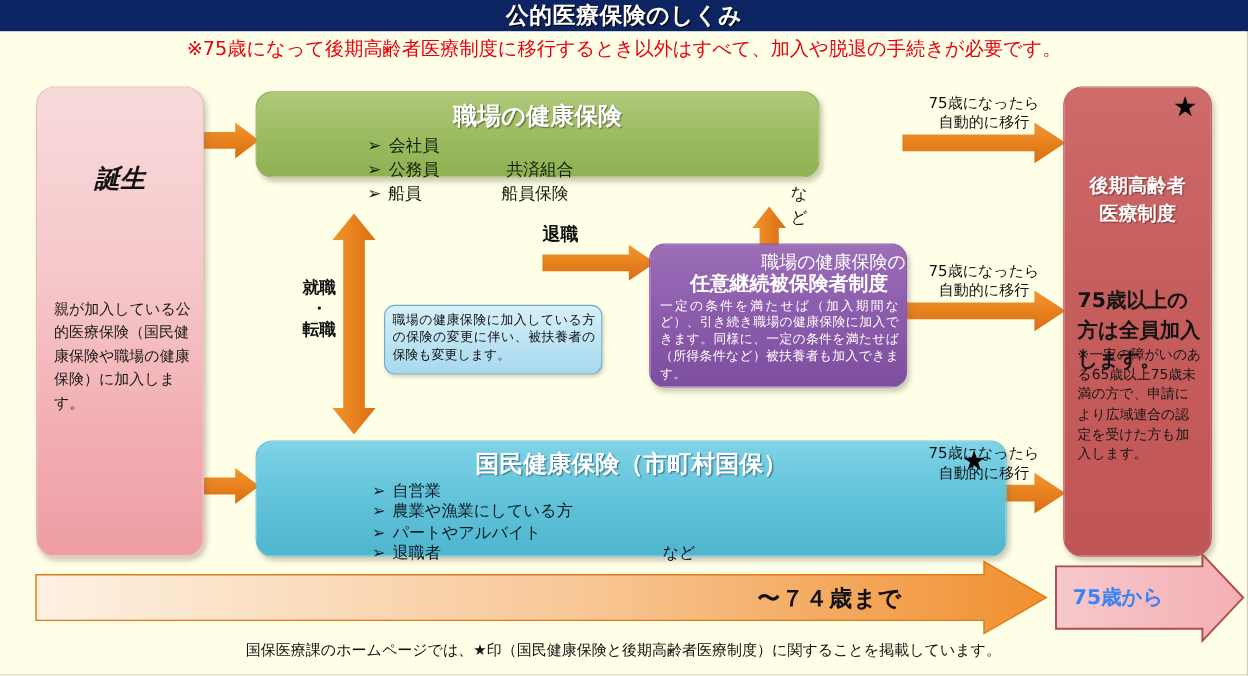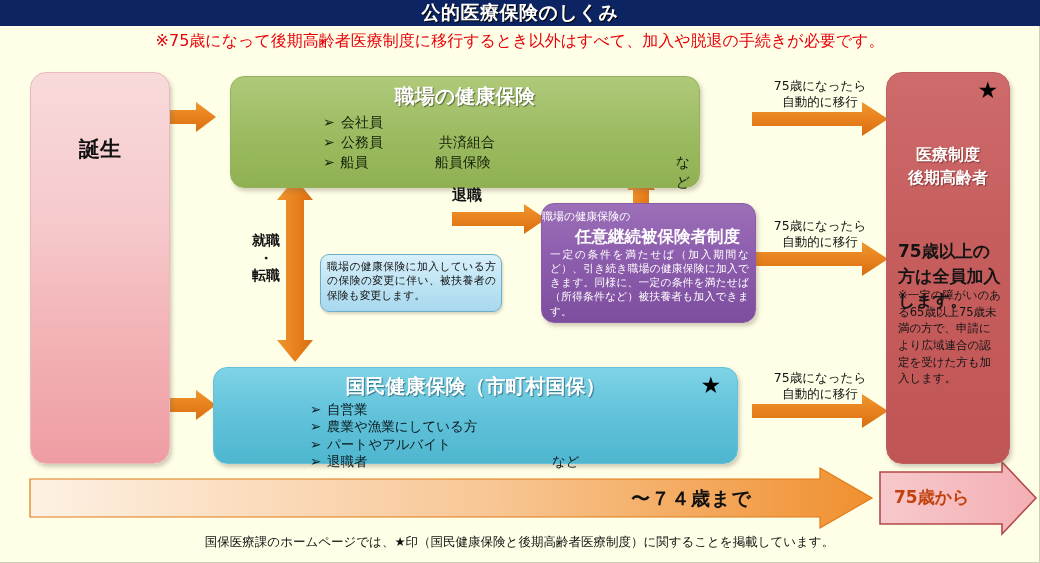--- a/index.html
+++ b/index.html
@@ -25,50 +25,50 @@
 
   
   .box{position:absolute;border-radius:14px;box-sizing:border-box;
     box-shadow:2px 3px 4px rgba(120,110,90,.35);}
 
   
   .box-birth{left:30px;top:72px;width:140px;height:392px;border-radius:16px;
     background:linear-gradient(180deg,#F8DADB 0%,#F6C9CB 38%,#F2AFB3 72%,#EE9DA3 100%);
     border:1px solid #E9B9BC;}
   .birth-title{position:absolute;left:0;right:0;top:62px;text-align:center;
-    font-size:21px;font-weight:bold;color:#111;}
+    font-size:21px;font-weight:bold;color:#111;font-style:italic;}
   .birth-body{position:absolute;left:14px;right:10px;top:175px;
     font-size:12.5px;line-height:1.55;color:#1a1a1a;text-align:left;}
 
   
-  .box-green{left:213px;top:76px;width:470px;height:112px;
+  .box-green{left:213px;top:76px;width:470px;height:72px;
     background:linear-gradient(180deg,#AFC97A 0%,#9FBD64 45%,#8FB152 100%);
-    border:1px solid #93B25A;margin-left:17px;}
+    border:1px solid #93B25A;}
   .green-title{position:absolute;left:0;right:0;top:6px;text-align:center;
     font-size:20px;font-weight:bold;color:#fff;text-shadow:1px 1px 1px rgba(60,70,30,.7);}
   .green-list{position:absolute;left:92px;top:36px;font-size:14px;line-height:1.42;color:#15200a;}
   .green-list .row{display:flex;}
   .green-list .bullet{width:18px;}
   .green-list .c1{width:98px;}
   .green-list .c2{width:250px;}
   .green-list .c3{}
 
   
   .box-purple{left:541px;top:203px;width:215px;height:120px;border-radius:13px;
     background:linear-gradient(180deg,#9C6FB8 0%,#8E5FAE 40%,#7E4E9E 100%);
     border:1px solid #8A5BA8;}
-  .purple-l1{position:absolute;left:0;right:0;top:5px;text-align:left;
-    font-size:11px;color:#fff;}
+  .purple-l1{position:absolute;left:0;right:0;top:5px;text-align:right;
+    font-size:15px;color:#fff;}
   .purple-l2{position:absolute;left:0;right:0;top:22px;text-align:center;
     font-size:16.5px;font-weight:bold;color:#fff;margin-left:18px;}
   .purple-body{position:absolute;left:8px;right:6px;top:44px;
     font-size:10.7px;line-height:1.32;color:#fff;text-align:justify;}
 
   
-  .box-blue{left:213px;top:367px;width:525px;height:97px;
+  .box-blue{left:213px;top:367px;width:626px;height:97px;
     background:linear-gradient(180deg,#7FD3E6 0%,#63C4DB 45%,#4FB6CF 100%);
     border:1px solid #66BFD6;}
   .blue-title{position:absolute;left:0;right:0;top:5px;text-align:center;
     font-size:20px;font-weight:bold;color:#fff;text-shadow:1px 1px 1px rgba(20,70,90,.65);}
   .blue-star{position:absolute;right:16px;top:6px;font-size:23px;color:#000;line-height:1;}
   .blue-list{position:absolute;left:96px;top:33px;font-size:13.5px;line-height:1.29;color:#0d1c22;}
   .blue-list .row{display:flex;}
   .blue-list .bullet{width:17px;}
   .blue-list .c1{width:225px;}
 
@@ -104,21 +104,21 @@
   .lbl-retire{left:452px;top:186px;font-size:15px;}
   .lbl-move{position:absolute;width:120px;text-align:center;
     font-size:12.5px;line-height:1.3;color:#111;font-weight:normal;}
 
   
   .band-orange{position:absolute;left:30px;top:477px;width:842px;height:42px;}
   .band-pink{position:absolute;left:878px;top:470px;width:152px;height:56px;}
   .band-orange .cap{position:absolute;right:120px;top:9px;font-size:19px;
     font-weight:bold;color:#111;letter-spacing:1px;}
   .band-pink .cap{position:absolute;left:16px;top:16px;font-size:17px;
-    font-weight:bold;color:#c2410c;}
+    font-weight:bold;color:#3b82f6;}
 
   .footnote{position:absolute;left:0;right:0;top:534px;text-align:center;
     font-size:12.5px;color:#111;}
 </style>
 </head>
 <body>
 
 <div id="stage">
 
   <div class="titlebar">
@@ -187,20 +187,21 @@
       <path d="M30,479 L820,479 L820,468 L872,498 L820,528 L820,517 L30,517 Z" fill="url(#bandg)" stroke="#E07A16" stroke-width="1.2"></path>
     </g>
 
     <g>
       <path d="M880,472 L1002,472 L1002,462 L1036,498 L1002,534 L1002,524 L880,524 Z" fill="url(#pinkg)" stroke="#B24A4A" stroke-width="1.6"></path>
     </g>
   </svg>
 
   <div class="box box-birth">
     <div class="birth-title">誕生</div>
+    <div class="birth-body">親が加入している公的医療保険（国民健康保険や職場の健康保険）に加入します。</div>
   </div>
 
   <div class="box box-green">
     <div class="green-title">職場の健康保険</div>
     <div class="green-list">
       <div class="row">
         <span class="bullet">➢</span>
         <span class="c1">会社員</span>
         <span class="c3"></span>
       </div>
@@ -248,22 +249,22 @@
         <span class="bullet">➢</span>
         <span class="c1">退職者</span>
         <span>など</span>
       </div>
     </div>
   </div>
 
   <div class="box box-red">
     <div class="red-star">★</div>
     <div class="red-title">
+      <div>後期高齢者</div>
       <div>医療制度</div>
-      <div>後期高齢者</div>
     </div>
     <div class="red-p1">75歳以上の方は全員加入します。</div>
     <div class="red-p2">※一定の障がいのある65歳以上75歳未満の方で、申請により広域連合の認定を受けた方も加入します。</div>
   </div>
 
   <div class="callout">
     <div class="txt">職場の健康保険に加入している方の保険の変更に伴い、被扶養者の保険も変更します。</div>
   </div>
 
   <div class="lbl lbl-jobchange">

